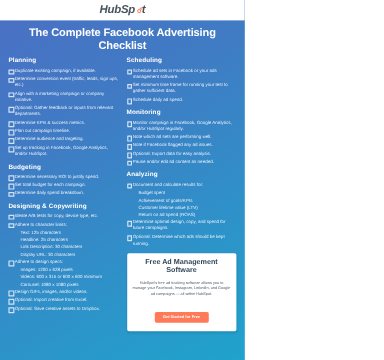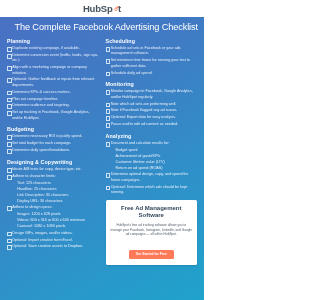--- a/index.html
+++ b/index.html
@@ -31,43 +31,43 @@
     align-items: center;
     justify-content: center;
   }
   .logo {
     display: flex;
     align-items: center;
     font-size: 9.5px;
     font-weight: 700;
     color: #45535e;
     letter-spacing: -0.2px;
+    font-style: italic;
   }
   .logo .sprocket {
     position: relative;
     display: inline-block;
     width: 5.5px;
     height: 5.5px;
     margin: 0 0px;
     transform: translateY(0px);
   }
   .logo .sprocket svg { display: block; }
 
   
   .title-wrap {
     padding: 5px 6px 4px 6px;
     text-align: center;
   }
   .title {
     font-size: 9.2px;
-    font-weight: 400;
+    font-weight: 700;
     color: #ffffff;
     line-height: 1.15;
     letter-spacing: -0.1px;
-    text-align: right;
   }
 
   
   .columns {
     display: flex;
     padding: 1px 7px 0 7px;
     gap: 7px;
     align-items: flex-start;
   }
   .col {

